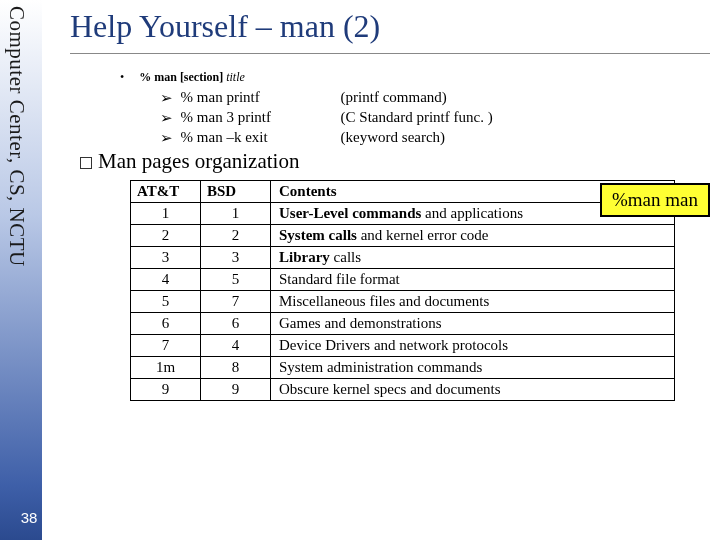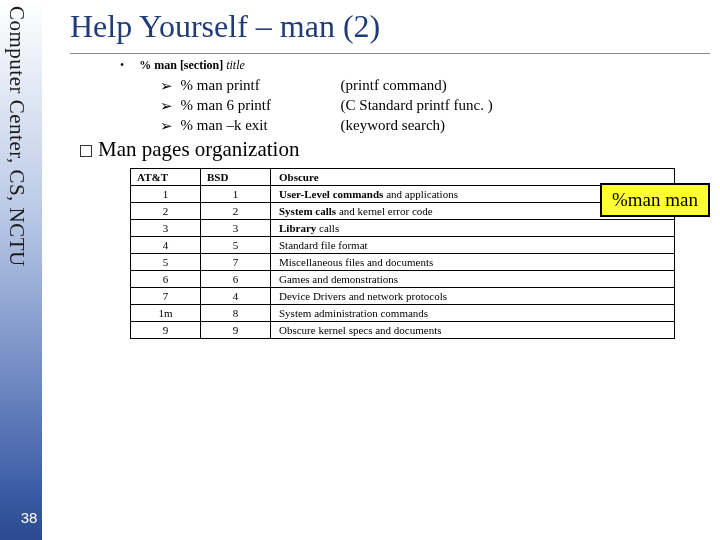--- a/index.html
+++ b/index.html
@@ -17,21 +17,21 @@
     white-space: nowrap;
   }
   .sidebar-label { writing-mode: vertical-lr; transform: none; }
   .pagenum {
     position: absolute; left: 8px; bottom: 14px; width: 42px; text-align: center;
     color: #fff; font-family: Arial, sans-serif; font-size: 15px;
   }
   .content { position: absolute; left: 70px; top: 8px; right: 10px; bottom: 8px; }
   .title {
     font-family: "Times New Roman", serif; font-size: 32px; color: #1f3b7a;
-    padding-bottom: 8px; border-bottom: 1px solid #888; margin-bottom: 4px;
+    padding-bottom: 8px; border-bottom: 1px solid #888; margin-bottom: 16px;
   }
   .sq { font-size: 13px; display: inline-block; width: 12px; height: 12px; border: 1.5px solid #333; margin-right: 6px; position: relative; top: 1px; }
   .h1item { font-size: 21px; margin: 6px 0 4px 10px; }
   .b1 { font-size: 12px; margin: 4px 0 4px 50px; }
   .b1::before { content: "•"; margin-right: 12px; }
   .b1 .kw { font-weight: bold; }
   .b1 .it { font-style: italic; }
   .b2row { display: flex; margin: 2px 0 2px 90px; font-size: 15px; }
   .b2row .arrow { margin-right: 8px; }
   .b2row .cmd { width: 160px; }
@@ -39,21 +39,21 @@
   .callout {
     position: absolute; right: 0px; top: 175px;
     background: #ffff33; border: 2px solid #000; padding: 4px 10px;
     font-size: 19px; font-family: "Times New Roman", serif;
   }
   table.man {
     border-collapse: collapse; margin: 6px 0 0 60px; width: 545px;
     font-family: "Times New Roman", serif;
   }
   table.man th, table.man td {
-    border: 1.5px solid #000; padding: 2px 8px; font-size: 11px; text-align: left;
+    border: 1.5px solid #000; padding: 2px 8px; font-size: 15px; text-align: left;
   }
   table.man th { font-weight: bold; background: #fff; }
   table.man td.c { text-align: center; width: 70px; }
   table.man th.c { text-align: left; width: 70px; padding-left: 6px; }
   table.man td .bold { font-weight: bold; }
 </style>
 </head>
 <body>
 
 <div class="slide">
@@ -73,42 +73,42 @@
     </div>
 
     <div id="examples">
         <div class="b2row">
           <span class="arrow">➢</span>
           <span class="cmd">% man printf</span>
           <span class="desc">(printf command)</span>
         </div>
         <div class="b2row">
           <span class="arrow">➢</span>
-          <span class="cmd">% man 6 printf</span>
+          <span class="cmd">% man 3 printf</span>
           <span class="desc">(C Standard printf func. )</span>
         </div>
         <div class="b2row">
           <span class="arrow">➢</span>
           <span class="cmd">% man –k exit</span>
           <span class="desc">(keyword search)</span>
         </div>
       </div>
 
     <div class="callout">%man man</div>
 
     <div class="h1item" style="margin-top:0;">
       <span class="sq"></span><span>Man pages organization</span>
     </div>
 
     <table class="man">
       <thead>
         <tr>
           <th class="c">AT&amp;T</th>
           <th class="c">BSD</th>
-          <th>Obscure</th>
+          <th>Contents</th>
         </tr>
       </thead>
       <tbody id="tbody">
           <tr>
             <td class="c">1</td>
             <td class="c">1</td>
             <td><span class="bold">User-Level commands</span> and applications</td>
           </tr>
           <tr>
             <td class="c">2</td>

